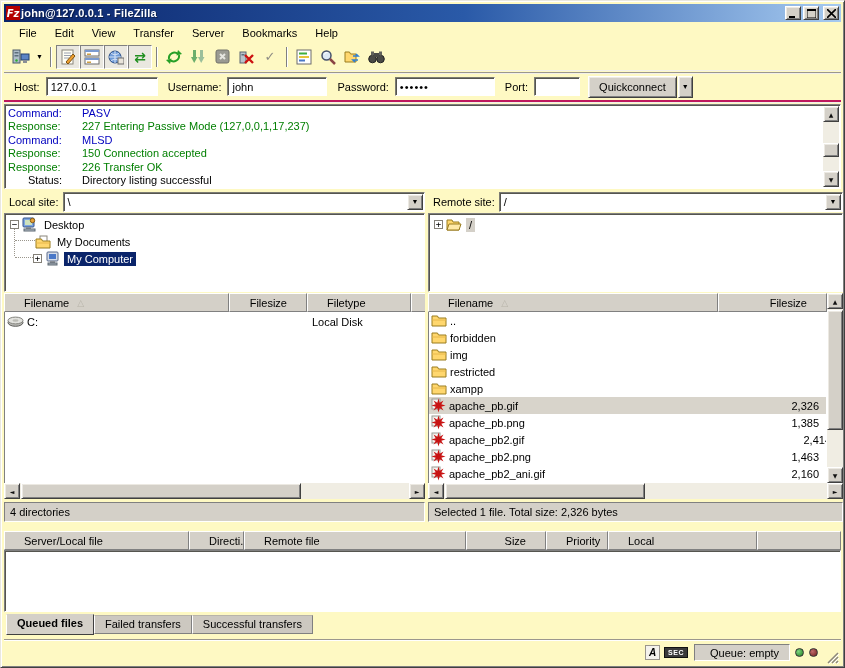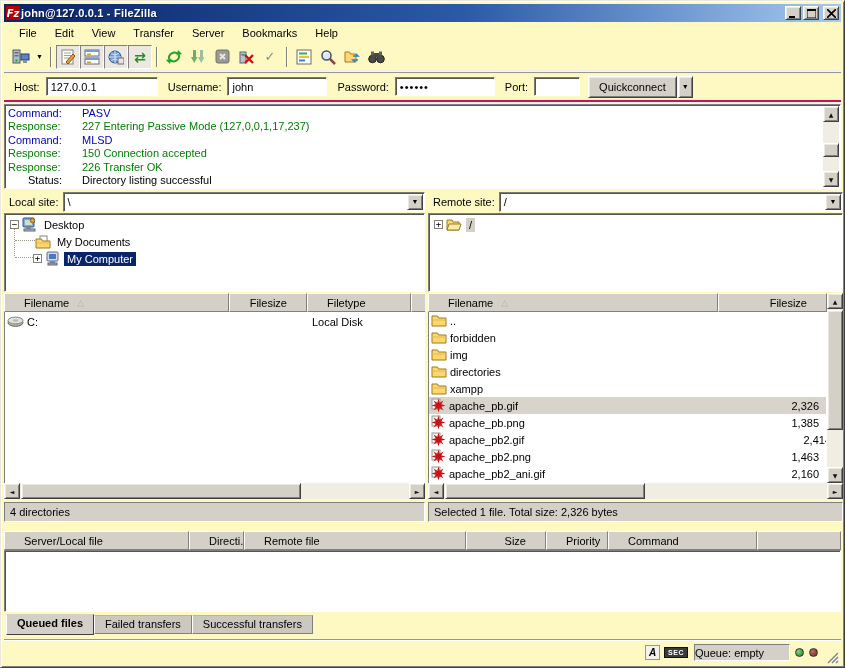--- a/index.html
+++ b/index.html
@@ -117,21 +117,21 @@
 
   
   .statusbar { position:absolute; left:3px; right:3px; bottom:3px; height:24px;
                border-top:1px solid #fff; box-shadow:0 -1px 0 #9b978e; display:flex; align-items:center; }
   .sb-right { position:absolute; right:2px; top:0; bottom:0; display:flex; align-items:center; }
   .ascii-ind { width:15px; height:15px; border:1px solid #9a968c; background:#f4f2ec; display:flex;
                align-items:center; justify-content:center; font-size:10px; font-style:italic; font-weight:bold; }
   .sec-badge { margin-left:4px; background:#3a3a3a; color:#fff; font-size:7px; font-weight:bold;
                padding:1px 3px; border:1px solid #111; letter-spacing:.5px; }
   .queue-panel { margin-left:6px; width:96px; height:17px; background:#d4d0c8; border:1px solid;
-                 border-color:#808080 #fff #fff #808080; display:flex; align-items:center; padding-left:0; }
+                 border-color:#808080 #fff #fff #808080; display:flex; align-items:center; padding-left:15px; }
   .led { width:9px; height:9px; border-radius:50%; margin-left:5px; border:1px solid #333; }
   .led.green { background:radial-gradient(circle at 35% 35%, #7ed67e, #1f7a1f); }
   .led.red   { background:radial-gradient(circle at 35% 35%, #c06a6a, #6e1f1f); }
   .grip { margin-left:6px; width:15px; height:15px; align-self:flex-end; }
 </style>
 </head>
 <body>
 
 <div class="win">
 
@@ -493,21 +493,21 @@
           </span>
         <span class="fname">img</span>
       </div>
       <div class="frow" style="top:51px">
         <span class="ficon">
             <svg width="16" height="13">
               <path d="M1 3 L1 12 L15 12 L15 4 L7.5 4 L6.5 2 L1 2 Z" fill="#ffd76e" stroke="#9a7d1f"></path>
               <path d="M1 6 L15 6" stroke="#e8b84a"></path>
             </svg>
           </span>
-        <span class="fname">directories</span>
+        <span class="fname">restricted</span>
       </div>
       <div class="frow" style="top:68px">
         <span class="ficon">
             <svg width="16" height="13">
               <path d="M1 3 L1 12 L15 12 L15 4 L7.5 4 L6.5 2 L1 2 Z" fill="#ffd76e" stroke="#9a7d1f"></path>
               <path d="M1 6 L15 6" stroke="#e8b84a"></path>
             </svg>
           </span>
         <span class="fname">xampp</span>
       </div>
@@ -597,21 +597,21 @@
     <div class="hcell" style="width:222px">
         <span>Remote file</span>
       </div>
     <div class="hcell r" style="width:80px">
         <span>Size</span>
       </div>
     <div class="hcell" style="width:62px">
         <span>Priority</span>
       </div>
     <div class="hcell" style="width:149px">
-        <span>Command</span>
+        <span>Local</span>
       </div>
     <div class="hcell" style="flex:1"></div>
   </div>
   <div class="qbody"></div>
 
   <div class="tabstrip">
     <div class="tab active">Queued files</div>
     <div class="tab">Failed transfers</div>
     <div class="tab">Successful transfers</div>
   </div>

